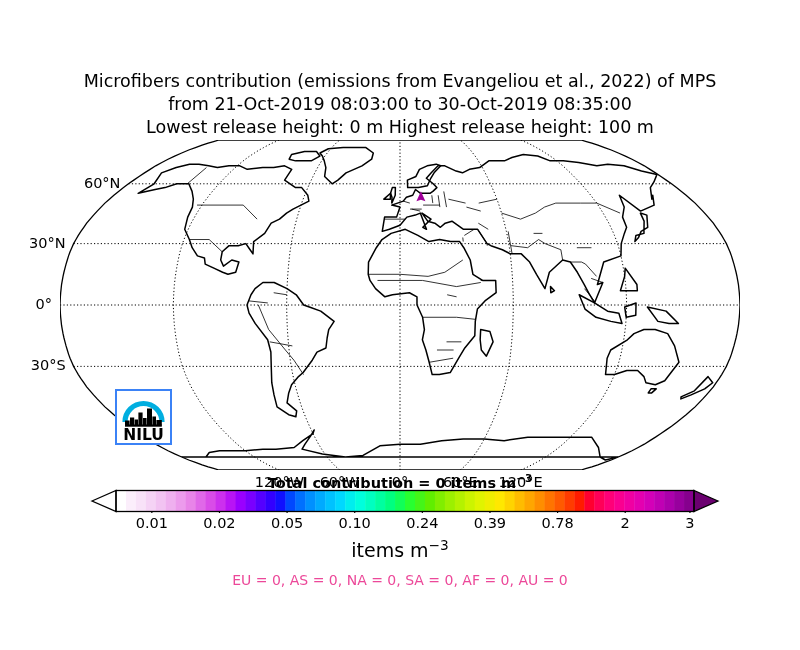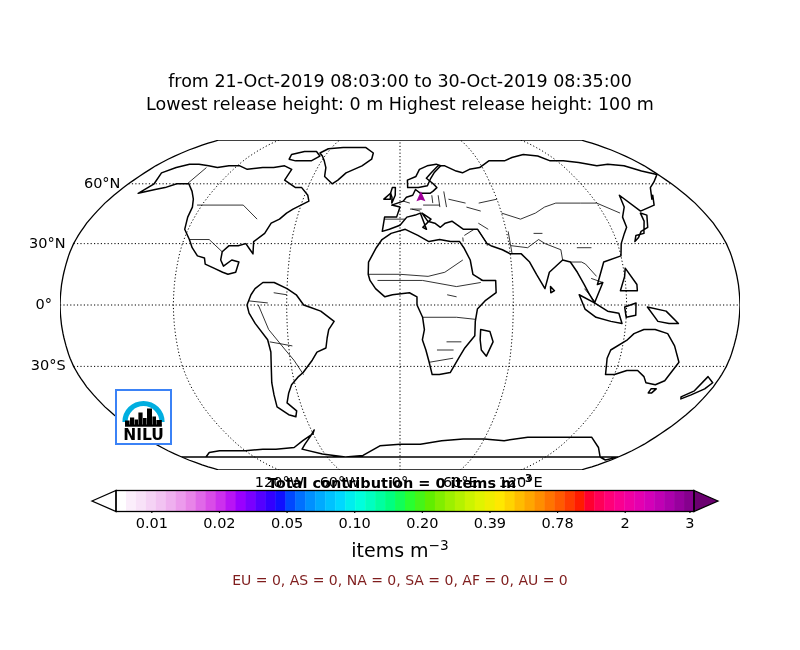--- a/index.html
+++ b/index.html
@@ -106,30 +106,31 @@
   }
 
   
   #footer-note {
     position: absolute;
     left: 0;
     top: 572px;
     width: 800px;
     text-align: center;
     font-size: 14px;
-    color: #7f1d1d;
+    color: #ec4899;
     white-space: nowrap;
   }
 
   sup { font-size: 0.72em; vertical-align: super; }
 </style>
 </head>
 <body>
 
 <div id="title-block">
+  <div class="tline">Microfibers contribution (emissions from Evangeliou et al., 2022) of MPS</div>
   <div class="tline">from 21-Oct-2019 08:03:00 to 30-Oct-2019 08:35:00</div>
   <div class="tline">Lowest release height: 0 m     Highest release height: 100 m</div>
 </div>
 
 <div id="map-figure">
   <svg id="map-svg" width="680" height="330" viewBox="0 0 680 330">
     <defs>
       <clipPath id="globeClip">
         <path id="globeClipPath" d="M520.95 330.00 L526.39 328.42 L531.83 326.85 L537.89 324.85 L544.56 322.42 L551.24 320.00 L558.30 316.98 L565.36 313.96 L571.98 310.79 L578.15 307.48 L584.32 304.18 L589.91 300.67 L595.50 297.16 L600.94 293.56 L606.23 289.89 L611.52 286.21 L616.47 282.40 L621.42 278.59 L626.14 274.73 L630.61 270.82 L635.09 266.90 L638.93 262.91 L642.78 258.92 L646.44 254.90 L649.89 250.85 L653.34 246.81 L656.21 242.73 L659.08 238.65 L661.69 234.56 L664.05 230.47 L666.40 226.38 L668.17 222.29 L669.94 218.20 L671.45 214.10 L672.70 210.01 L673.95 205.92 L675.01 201.83 L676.07 197.74 L676.97 193.64 L677.70 189.55 L678.44 185.46 L678.87 181.37 L679.31 177.28 L679.62 173.18 L679.81 169.09 L680.00 165.00 L679.81 160.91 L679.62 156.82 L679.31 152.72 L678.87 148.63 L678.44 144.54 L677.70 140.45 L676.97 136.36 L676.07 132.26 L675.01 128.17 L673.95 124.08 L672.70 119.99 L671.45 115.90 L669.94 111.80 L668.17 107.71 L666.40 103.62 L664.05 99.53 L661.69 95.44 L659.08 91.35 L656.21 87.27 L653.34 83.19 L649.89 79.15 L646.44 75.10 L642.78 71.08 L638.93 67.09 L635.09 63.10 L630.61 59.18 L626.14 55.27 L621.42 51.41 L616.47 47.60 L611.52 43.79 L606.23 40.11 L600.94 36.44 L595.50 32.84 L589.91 29.33 L584.32 25.82 L578.15 22.52 L571.98 19.21 L565.36 16.04 L558.30 13.02 L551.24 10.00 L544.56 7.58 L537.89 5.15 L531.83 3.15 L526.39 1.58 L520.95 0.00 L159.05 0.00 L153.61 1.58 L148.17 3.15 L142.11 5.15 L135.44 7.58 L128.76 10.00 L121.70 13.02 L114.64 16.04 L108.02 19.21 L101.85 22.52 L95.68 25.82 L90.09 29.33 L84.50 32.84 L79.06 36.44 L73.77 40.11 L68.48 43.79 L63.53 47.60 L58.58 51.41 L53.86 55.27 L49.39 59.18 L44.91 63.10 L41.07 67.09 L37.22 71.08 L33.56 75.10 L30.11 79.15 L26.66 83.19 L23.79 87.27 L20.92 91.35 L18.31 95.44 L15.95 99.53 L13.60 103.62 L11.83 107.71 L10.06 111.80 L8.55 115.90 L7.30 119.99 L6.05 124.08 L4.99 128.17 L3.93 132.26 L3.03 136.36 L2.30 140.45 L1.56 144.54 L1.13 148.63 L0.69 152.72 L0.38 156.82 L0.19 160.91 L0.00 165.00 L0.19 169.09 L0.38 173.18 L0.69 177.28 L1.13 181.37 L1.56 185.46 L2.30 189.55 L3.03 193.64 L3.93 197.74 L4.99 201.83 L6.05 205.92 L7.30 210.01 L8.55 214.10 L10.06 218.20 L11.83 222.29 L13.60 226.38 L15.95 230.47 L18.31 234.56 L20.92 238.65 L23.79 242.73 L26.66 246.81 L30.11 250.85 L33.56 254.90 L37.22 258.92 L41.07 262.91 L44.91 266.90 L49.39 270.82 L53.86 274.73 L58.58 278.59 L63.53 282.40 L68.48 286.21 L73.77 289.89 L79.06 293.56 L84.50 297.16 L90.09 300.67 L95.68 304.18 L101.85 307.48 L108.02 310.79 L114.64 313.96 L121.70 316.98 L128.76 320.00 L135.44 322.42 L142.11 324.85 L148.17 326.85 L153.61 328.42 L159.05 330.00 Z"></path>
       </clipPath>
@@ -349,21 +350,21 @@
         <line x1="599.9540000000001" y1="22.5" x2="599.9540000000001" y2="24" stroke="#000" stroke-width="1.2"></line>
       </g>
   </svg>
 </div>
 
 <div id="cbar-ticklabels">
     <div class="cbar-ticklabel" style="left: 151.836px;">0.01</div>
     <div class="cbar-ticklabel" style="left: 219.462px;">0.02</div>
     <div class="cbar-ticklabel" style="left: 287.088px;">0.05</div>
     <div class="cbar-ticklabel" style="left: 354.714px;">0.10</div>
-    <div class="cbar-ticklabel" style="left: 422.34px;">0.20</div>
+    <div class="cbar-ticklabel" style="left: 422.34px;">0.24</div>
     <div class="cbar-ticklabel" style="left: 489.966px;">0.39</div>
     <div class="cbar-ticklabel" style="left: 557.592px;">0.78</div>
     <div class="cbar-ticklabel" style="left: 625.218px;">2</div>
     <div class="cbar-ticklabel" style="left: 689.954px;">3</div>
   </div>
 
 <div id="cbar-axis-title">
   <span>items m</span><sup>−3</sup>
 </div>
 

